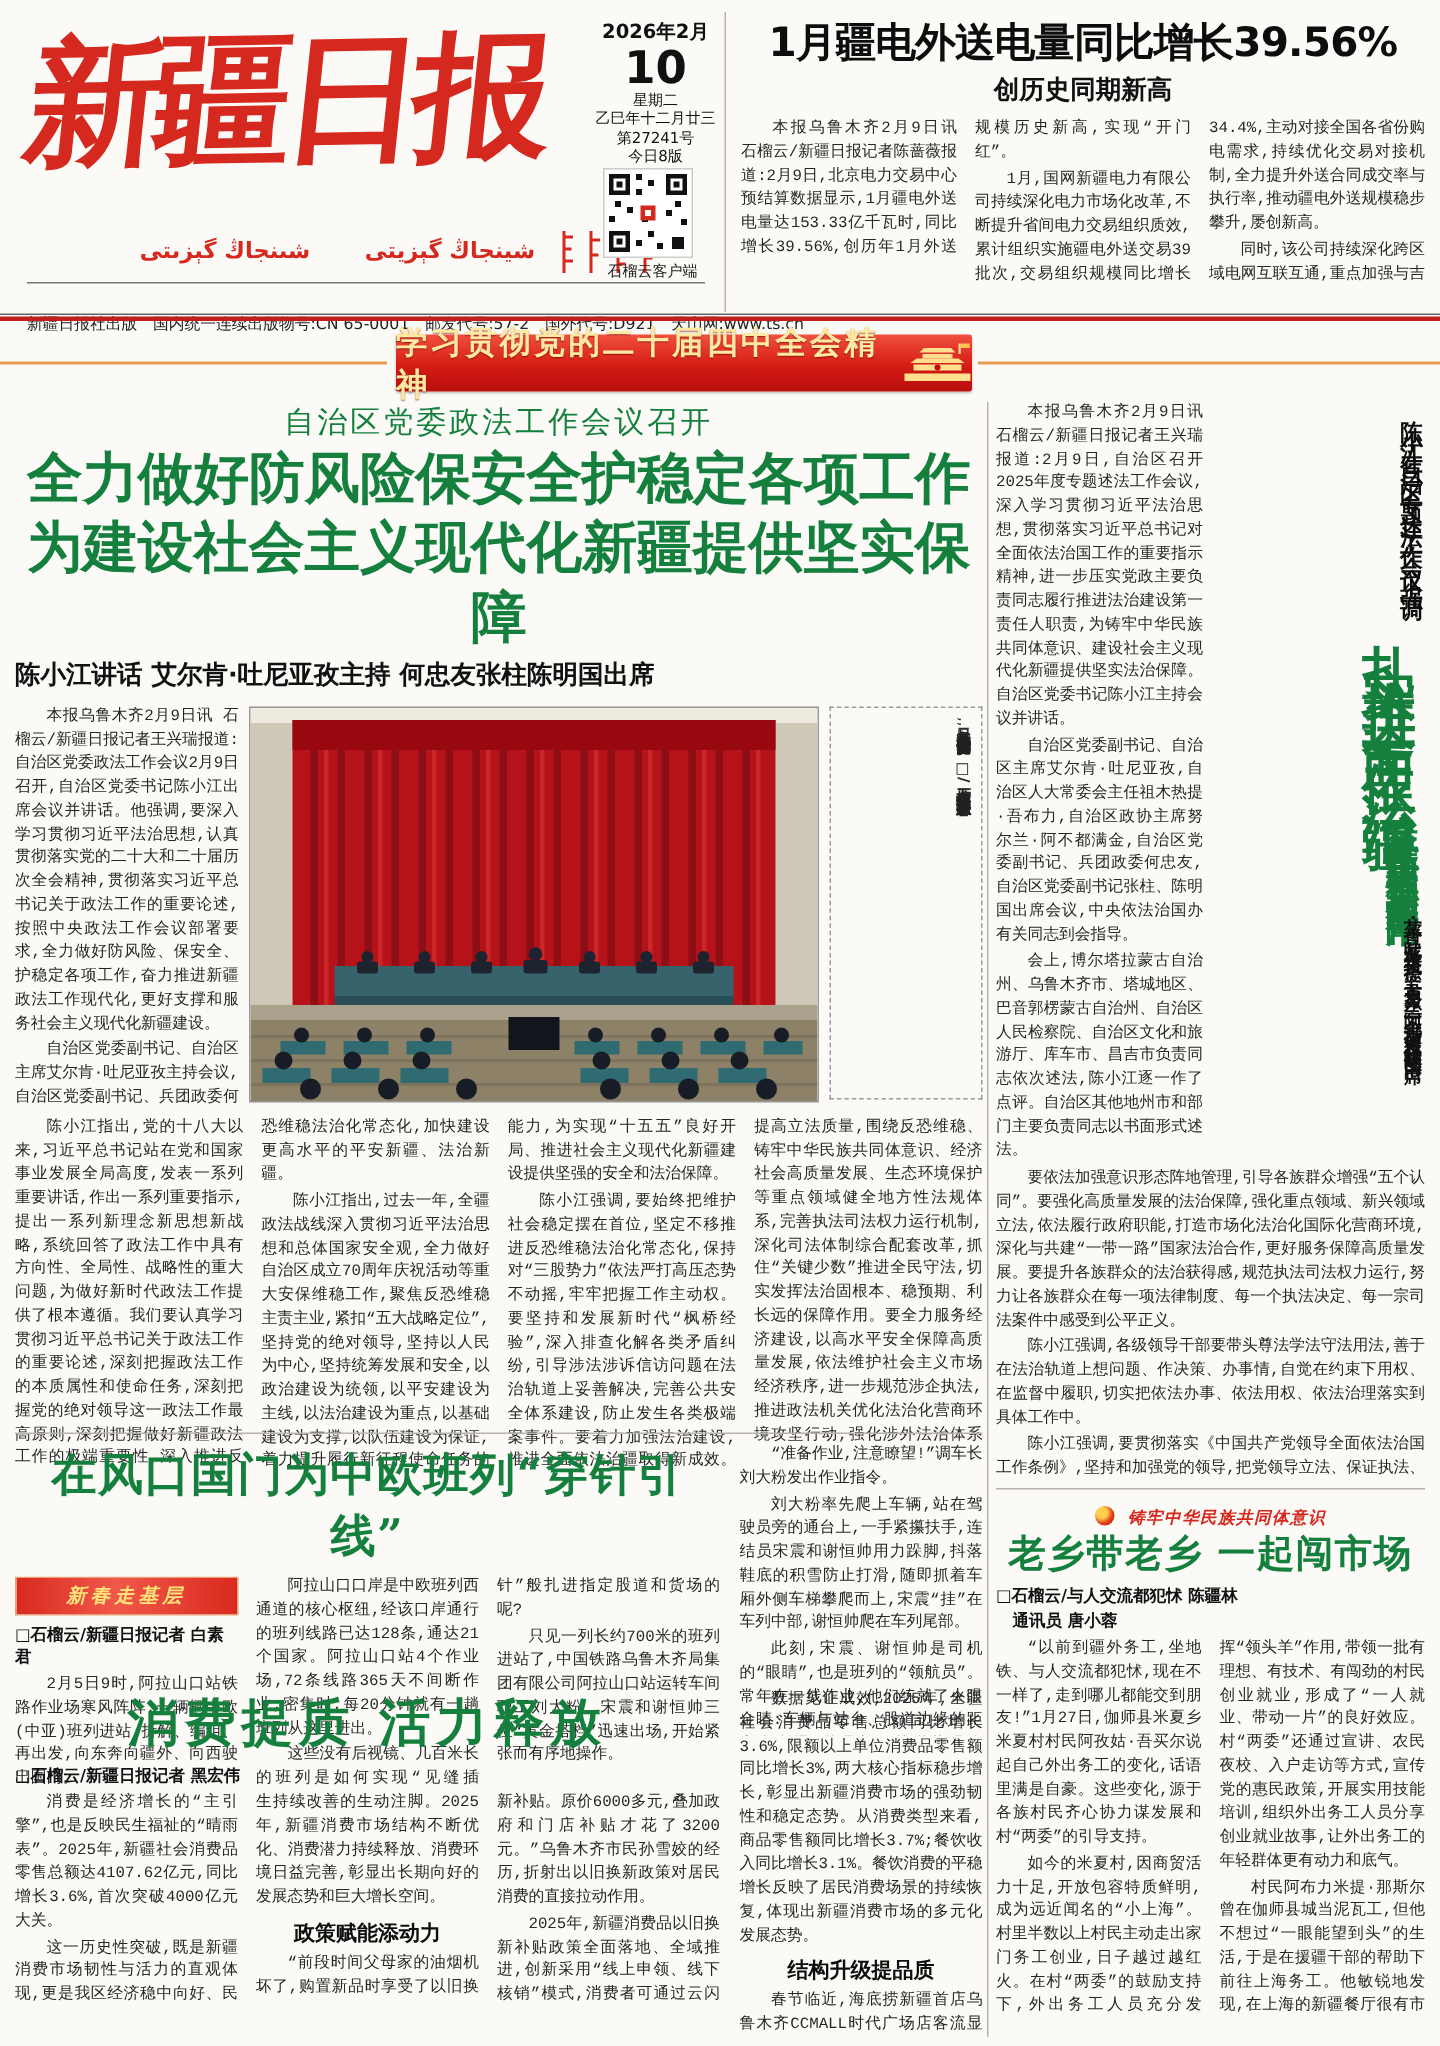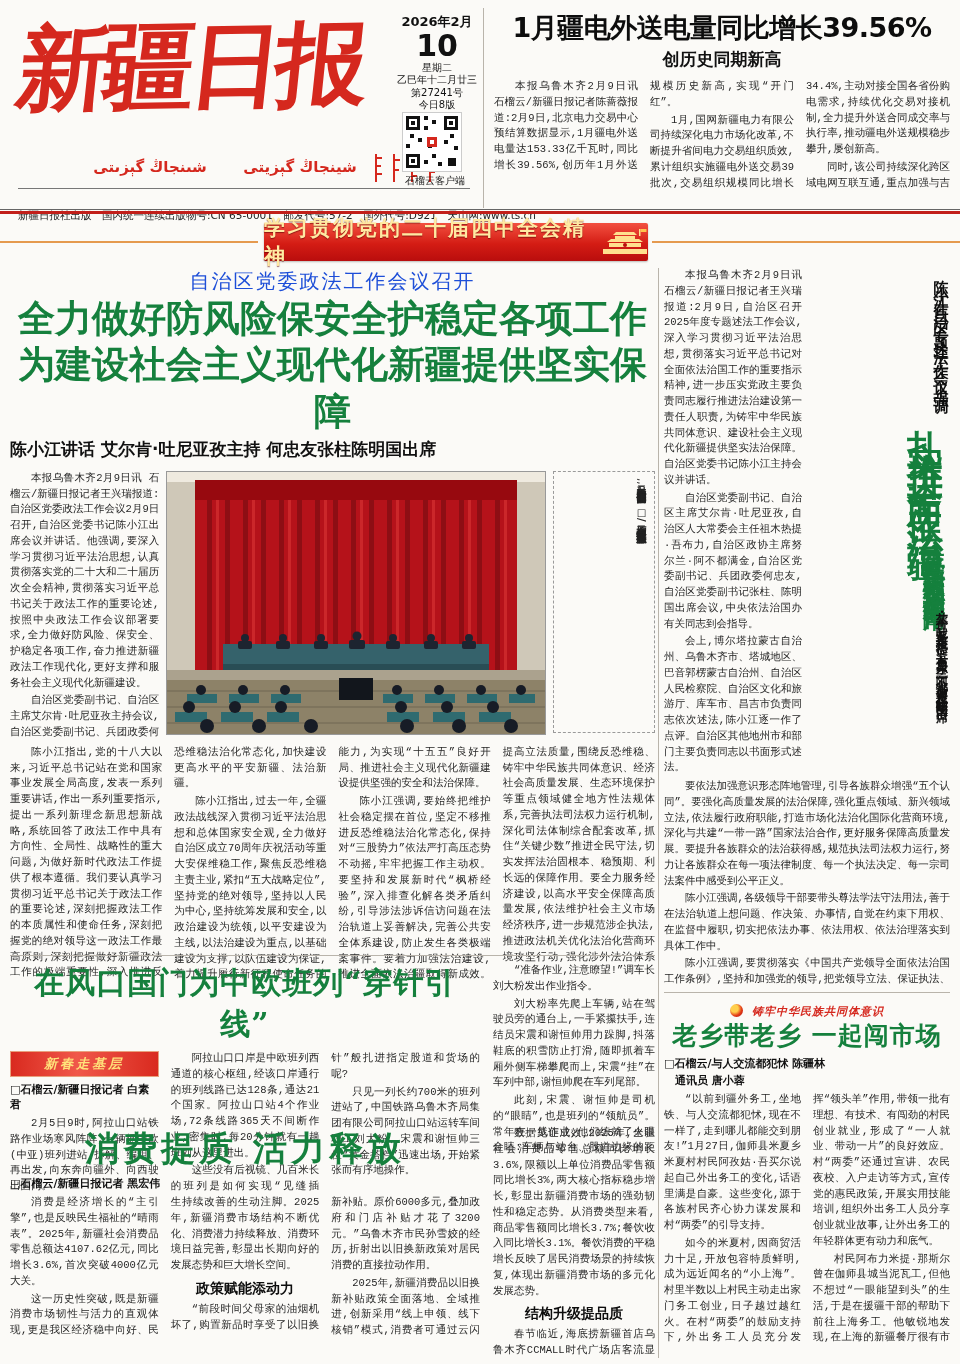--- a/index.html
+++ b/index.html
@@ -30,21 +30,21 @@
   .power-body{column-count:3;column-gap:12px;height:118px;overflow:hidden;margin-top:8px;}
 
   
   .banner{background:linear-gradient(180deg,#f25040 0%,#d41c14 55%,#b90d0d 100%);
           border-radius:2px;display:flex;align-items:center;justify-content:center;gap:10px;
           box-shadow:0 1px 2px rgba(0,0,0,.25);}
   .banner-text{color:#ffe9a2;font-size:21px;font-weight:900;letter-spacing:2px;text-shadow:0 1px 1px rgba(90,0,0,.6);}
   .side-line{background:#e59a4f;height:2px;}
 
   
-  .kicker{font-size:20px;text-align:center;color:#1d4ed8;letter-spacing:2px;}
+  .kicker{font-size:20px;text-align:center;color:#15803d;letter-spacing:2px;}
   .main-h{font-size:37px;text-align:center;letter-spacing:0px;line-height:1.25;}
   .deck{font-size:17px;font-weight:bold;margin-top:4px;color:#111;}
   .lead-col{width:158px;height:266px;overflow:hidden;}
   .photo-frame{width:378px;height:262px;background:#ddd;border:1px solid #999;}
   .caption-box{width:95px;height:248px;border:1px dashed #9a9a9a;padding:6px 5px;
                writing-mode:vertical-rl;font-size:10px;line-height:1.6;color:#222;}
   .caption-credit{font-weight:bold;margin-top:10px;}
   .main-body{column-count:4;column-gap:12px;height:248px;overflow:hidden;}
 
   

